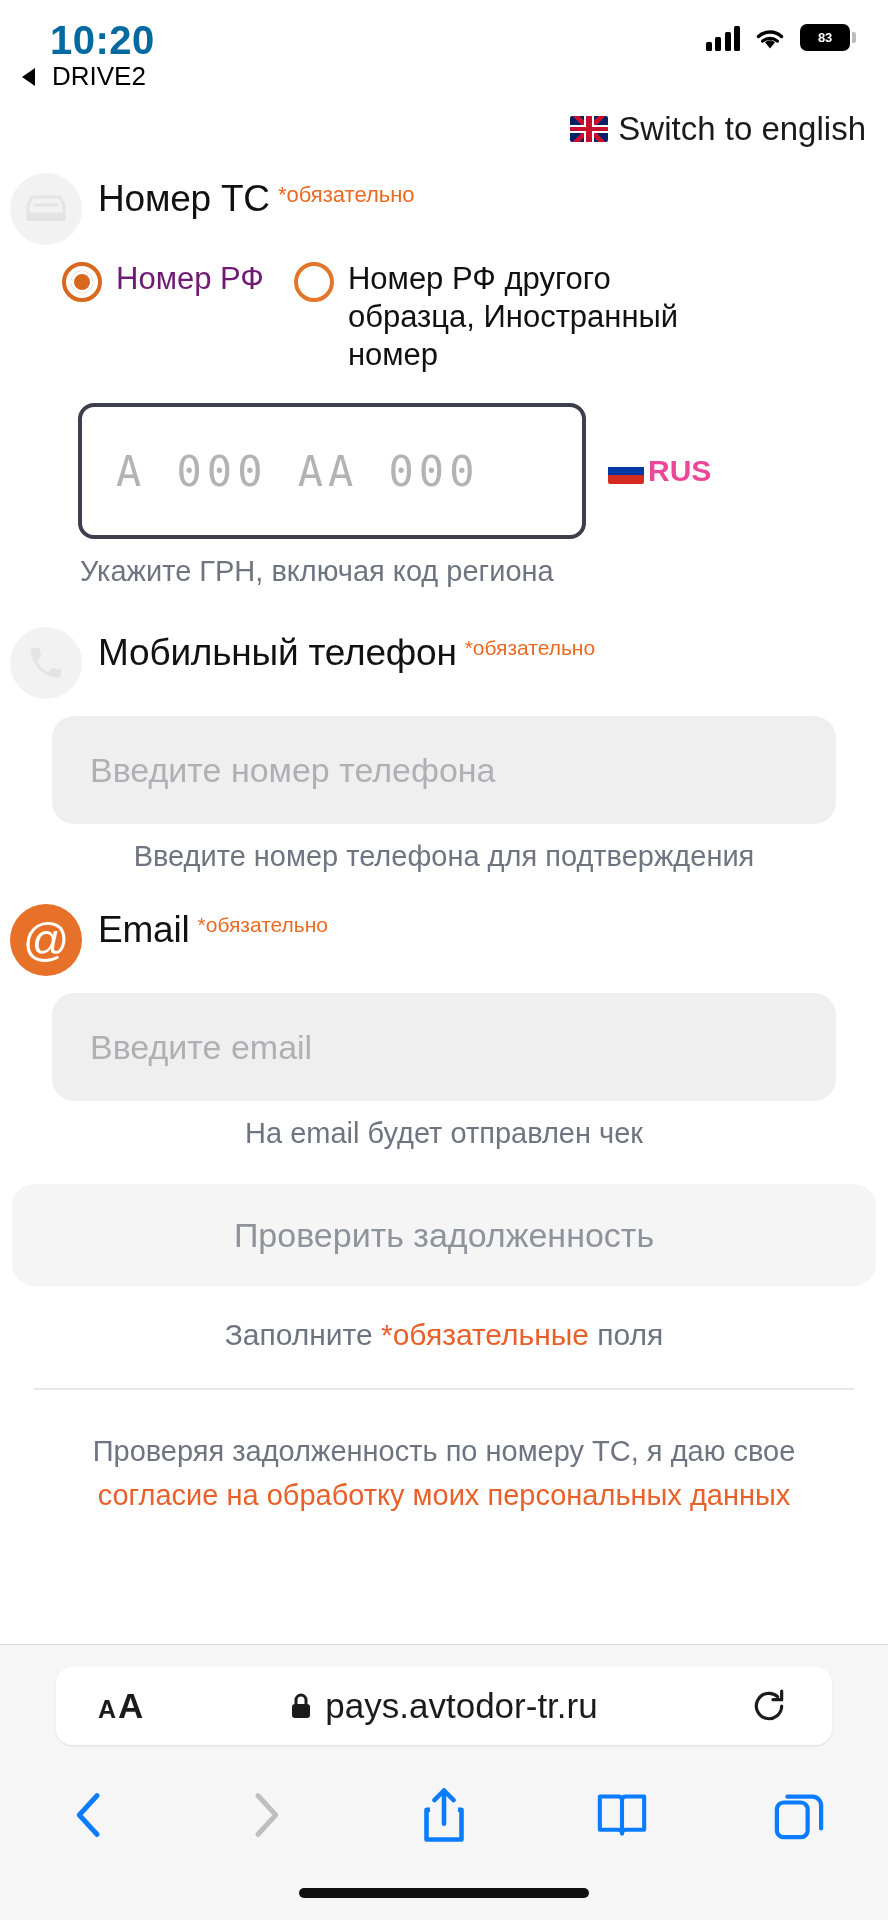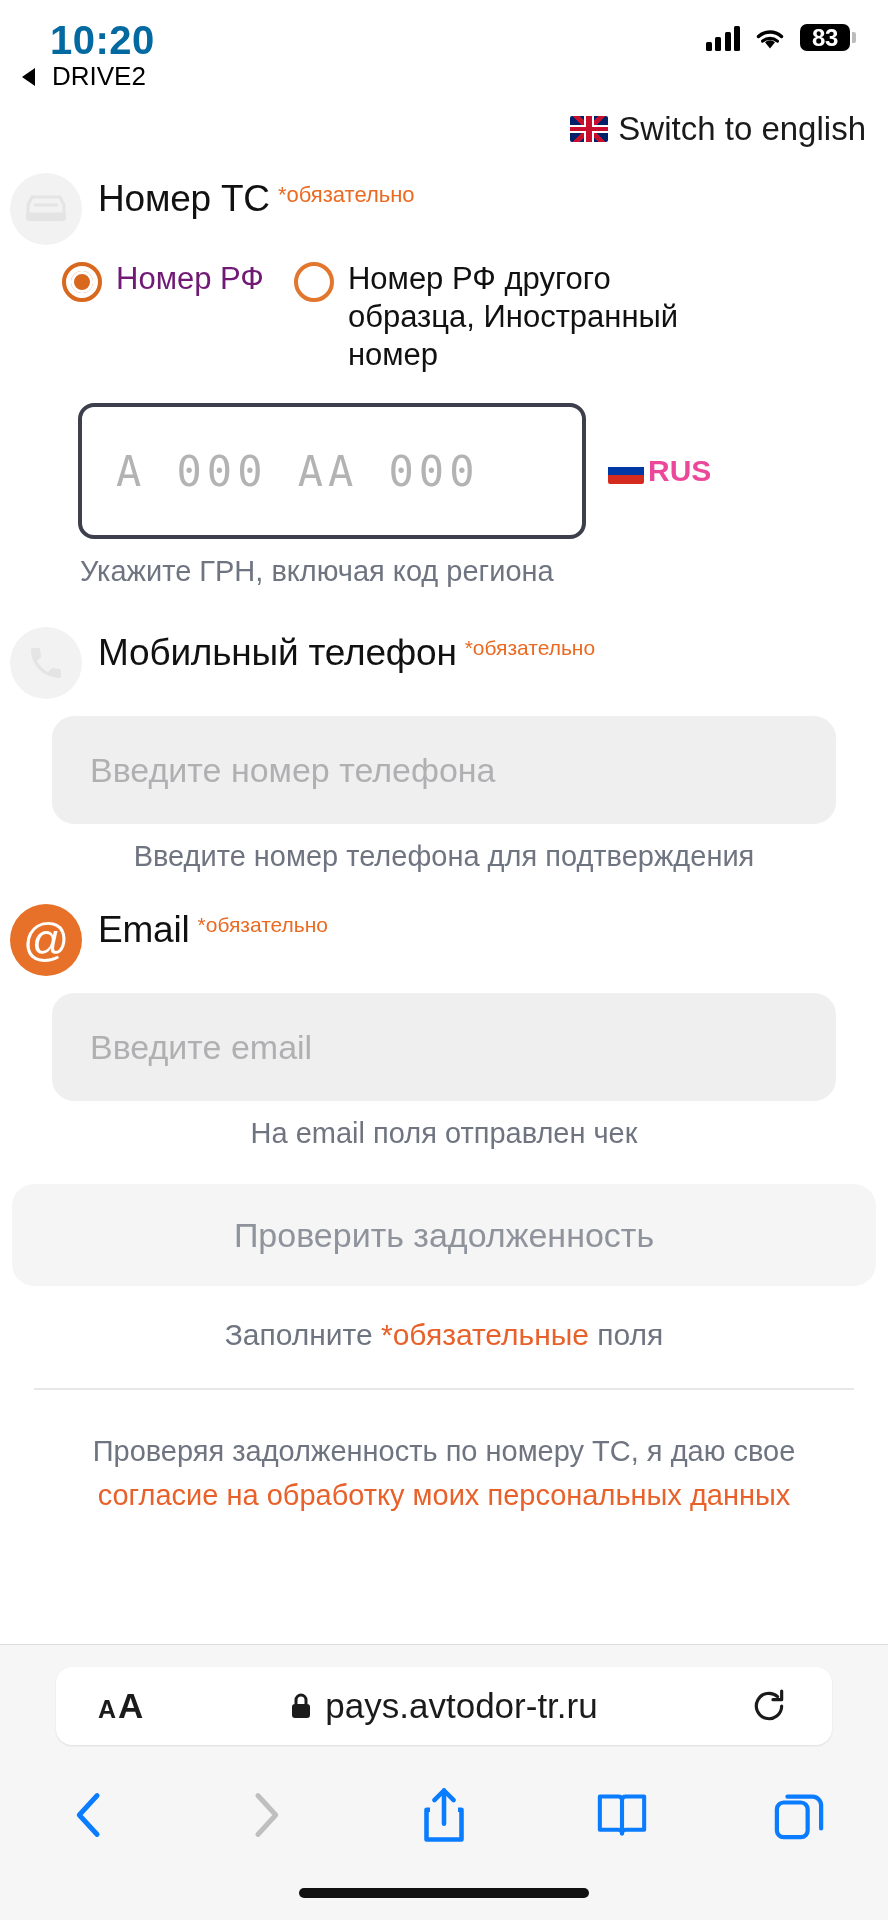--- a/index.html
+++ b/index.html
@@ -40,21 +40,21 @@
   .bars i:nth-child(1){ height: 9px; }
   .bars i:nth-child(2){ height: 14px; }
   .bars i:nth-child(3){ height: 19px; }
   .bars i:nth-child(4){ height: 25px; }
   .wifi { width: 34px; height: 26px; }
   .battery {
     position: relative; width: 50px; height: 27px;
     background: #000; border-radius: 7px;
     display: flex; align-items: center; justify-content: center;
   }
-  .battery span { color:#fff; font-size:24px; font-weight:700; letter-spacing:-0.3px; }
+  .battery span { color:#fff; font-size:13px; font-weight:700; letter-spacing:-0.3px; }
   .battery::after {
     content: ''; position: absolute; right: -6px; top: 8px;
     width: 4px; height: 11px; background: #bdbdbd;
     border-radius: 0 2px 2px 0;
   }
 
   
   .content { position: absolute; top: 92px; left: 0; width: 888px; }
 
   .lang-row {
@@ -295,21 +295,21 @@
       <div class="field-head">
         <span class="field-icon icon-at">
             <span>@</span>
           </span>
         <span class="field-title">Email</span>
         <span class="req req-small">*обязательно</span>
       </div>
       <div class="input-box">
         <span class="input-ph">Введите email</span>
       </div>
-      <div class="hint hint-center">На email поля отправлен чек</div>
+      <div class="hint hint-center">На email будет отправлен чек</div>
     </div>
 
     <button class="submit-btn">
       <span class="submit-label">Проверить задолженность</span>
     </button>
 
     <div class="fill-note">
       <span>Заполните </span><span class="accent">*обязательные</span><span> поля</span>
     </div>
 

